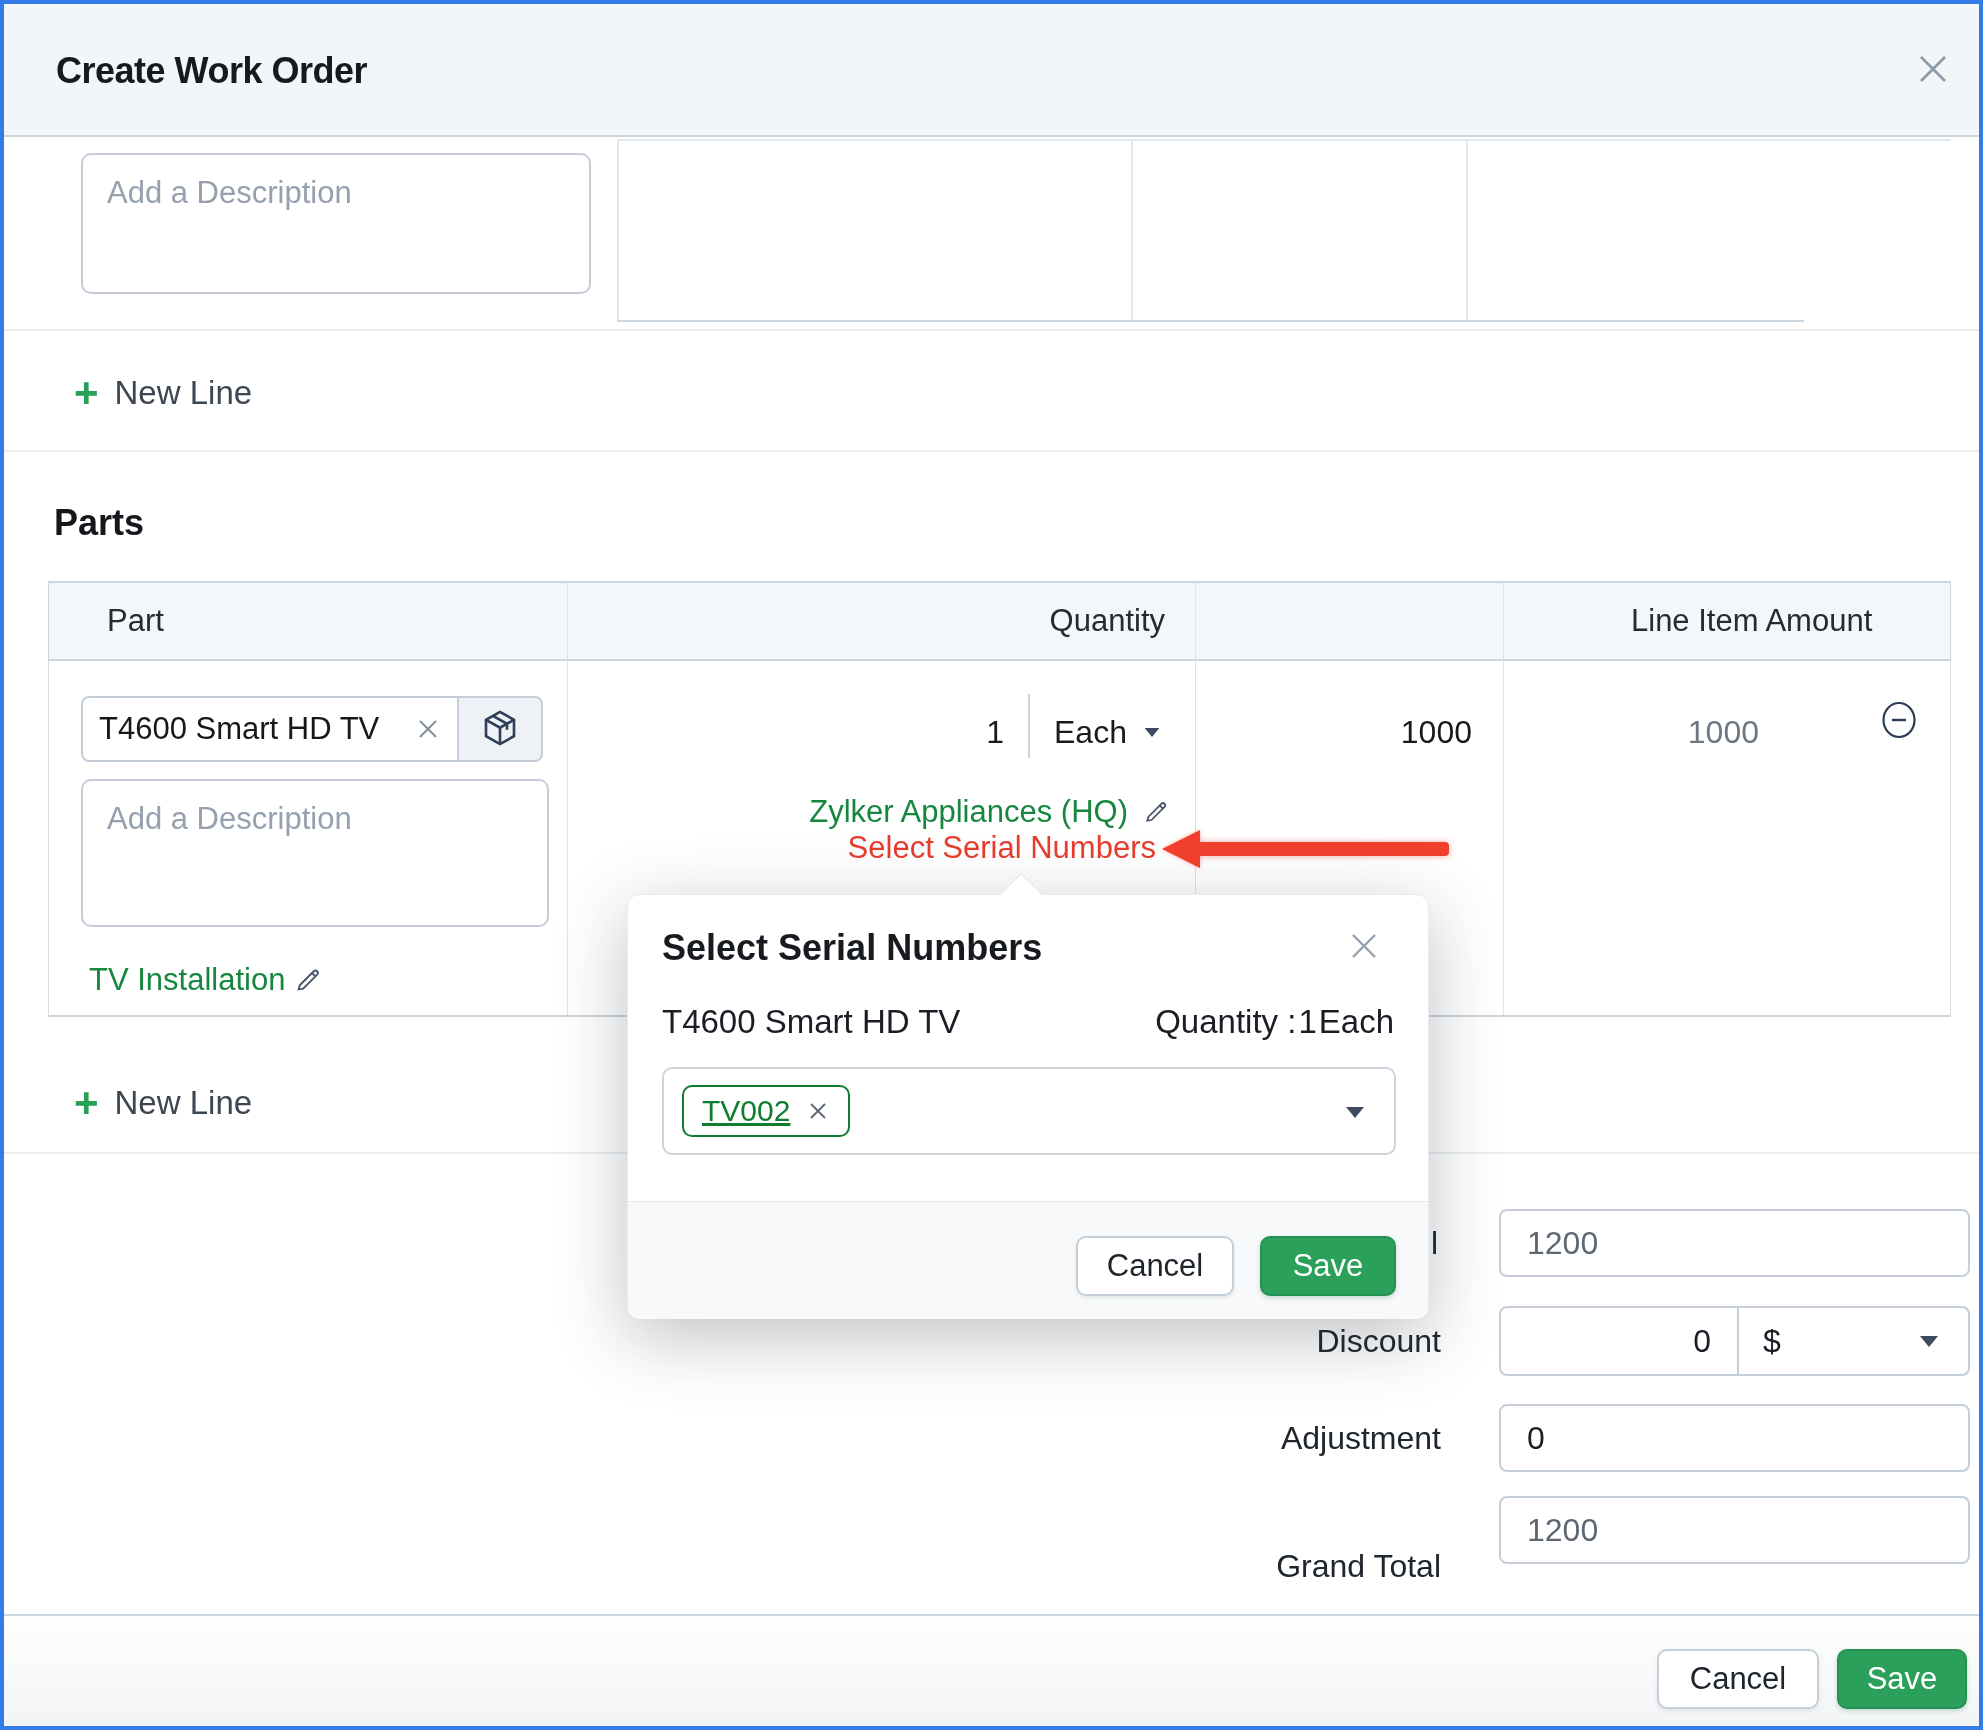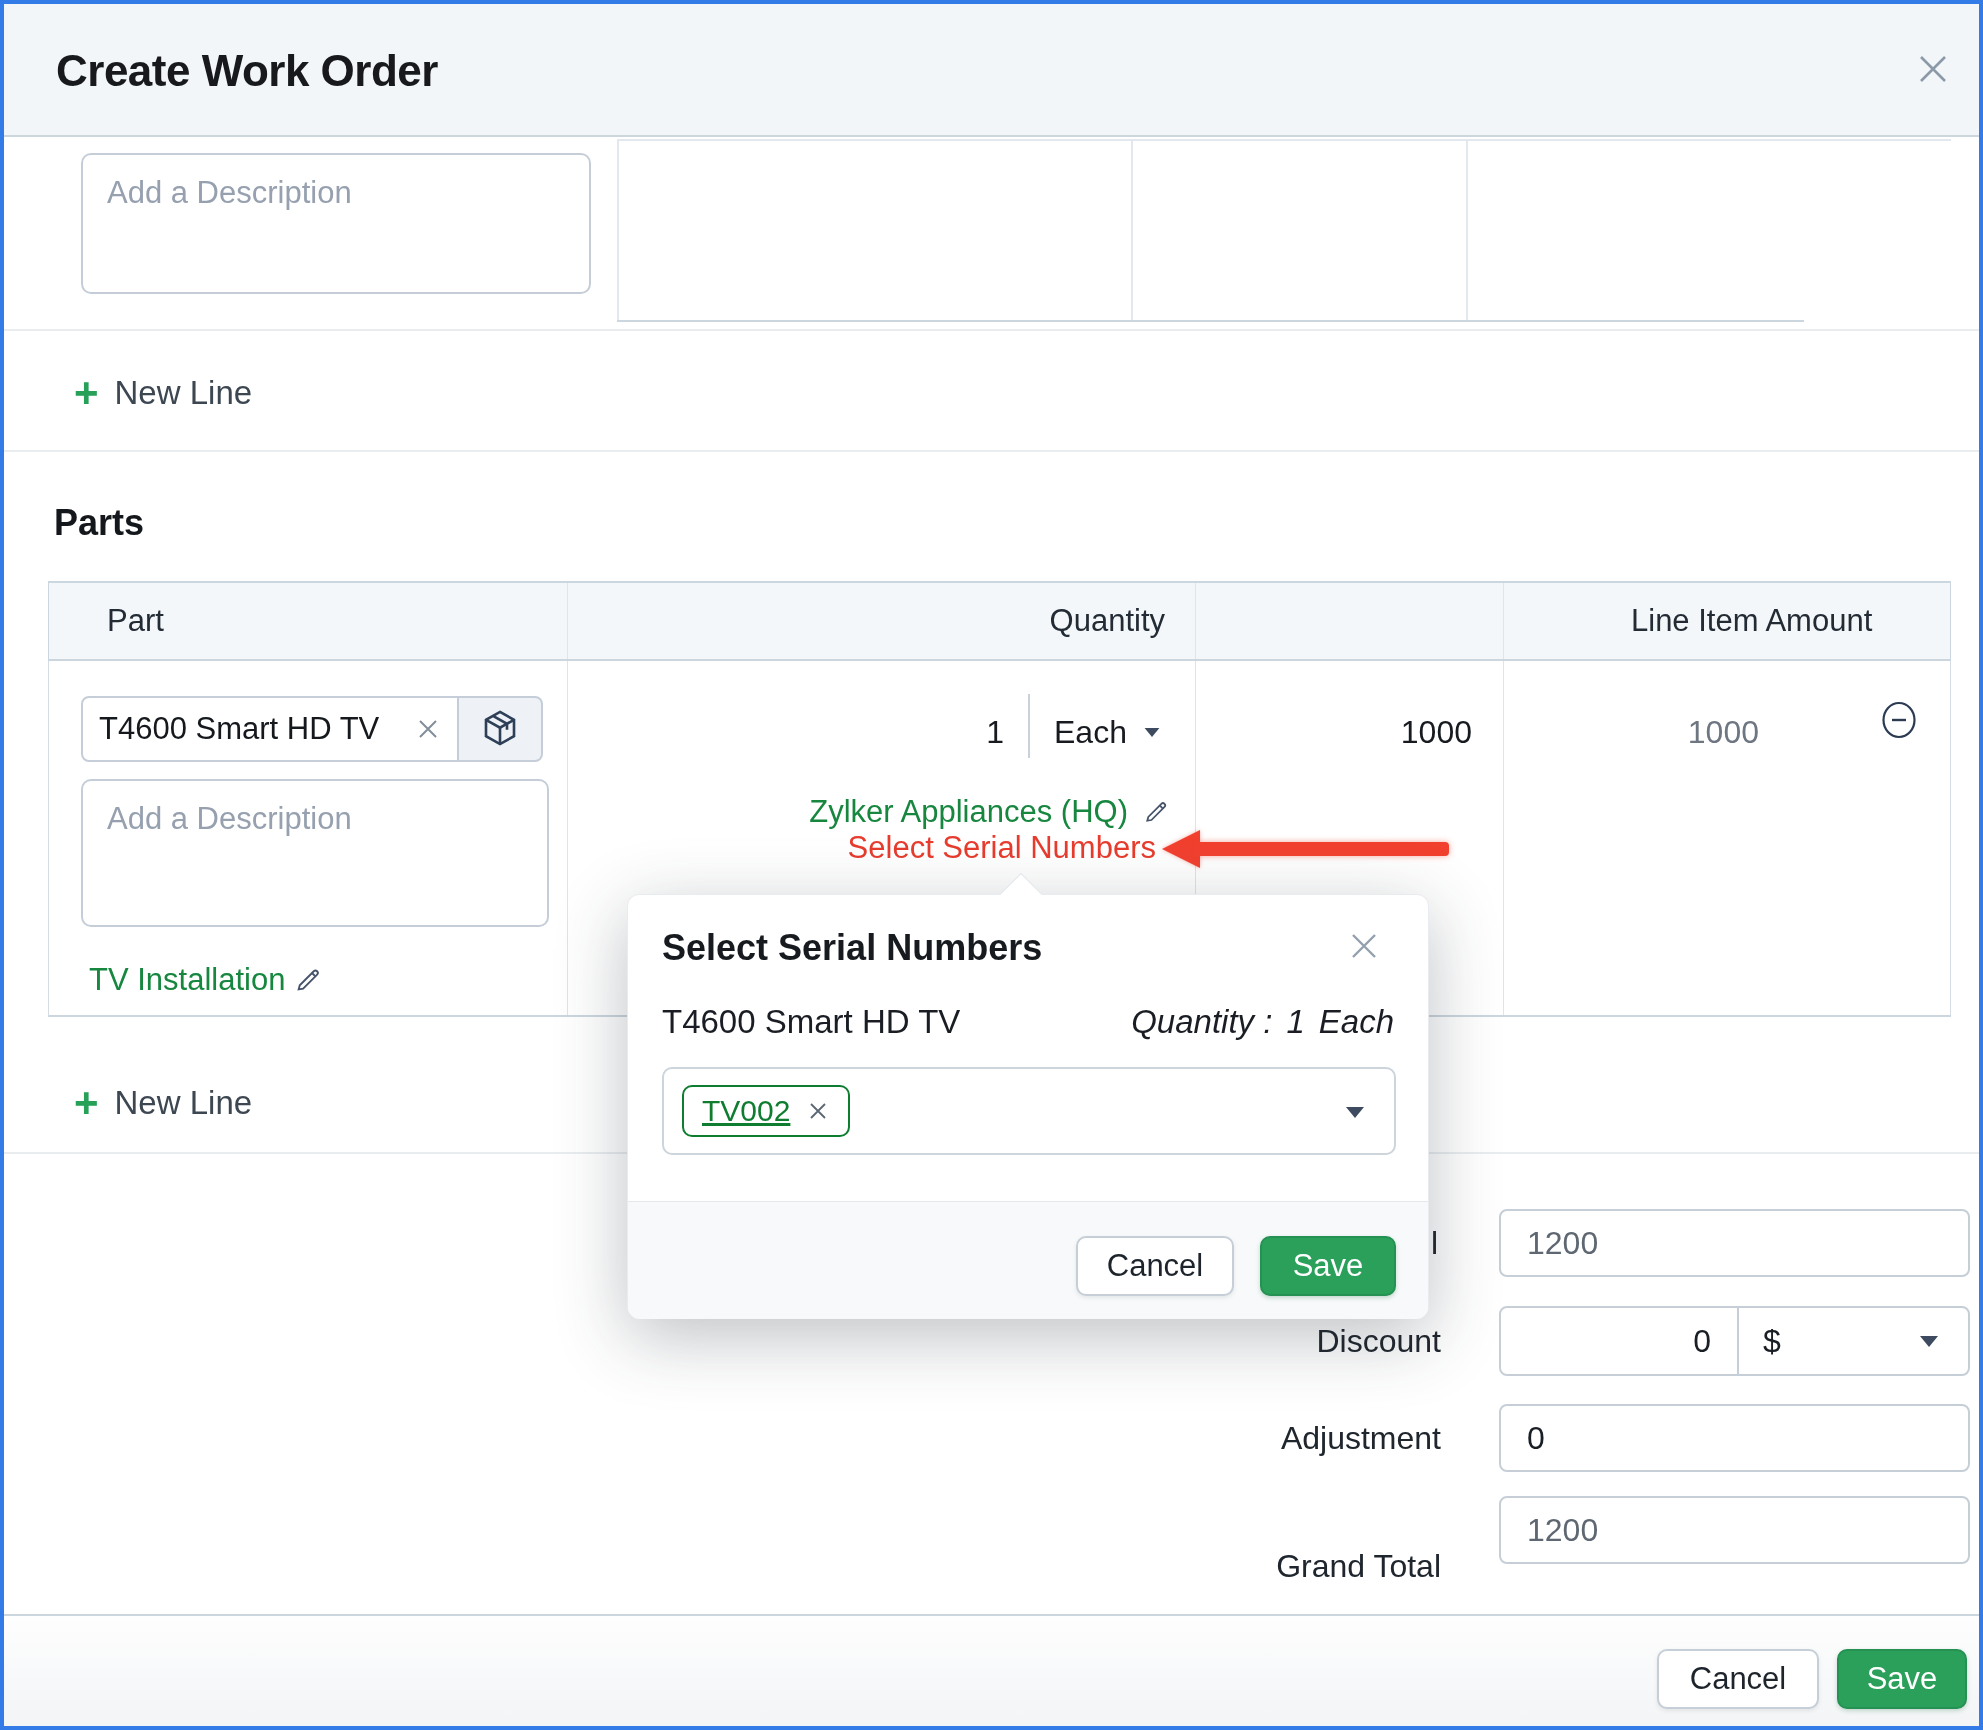--- a/index.html
+++ b/index.html
@@ -4,21 +4,21 @@
 <style>
   html,body{margin:0;padding:0;background:#e9edf1;}
   *{box-sizing:border-box;font-family:"Liberation Sans","DejaVu Sans",sans-serif;}
   #window{
     position:relative;width:1983px;height:1730px;background:#ffffff;
     border:4px solid #337ce8;overflow:hidden;
   }
   .abs{position:absolute;}
   
   .modal-header{left:0;top:0;width:1975px;height:133px;background:#f3f6f8;border-bottom:2px solid #ccd6dd;}
-  .modal-title{left:52px;top:0;height:163px;line-height:133px;font-size:44px;font-weight:bold;color:#17191c;letter-spacing:-0.5px;}
+  .modal-title{left:52px;top:0;height:163px;line-height:133px;font-size:36px;font-weight:bold;color:#17191c;letter-spacing:-0.5px;}
   .icon-btn{display:flex;align-items:center;justify-content:center;cursor:pointer;background:none;border:none;padding:0;}
   
   .vline{background:#e2e8ee;width:2px;}
   .hline{background:#e2e8ee;height:2px;}
   .divider{height:2px;background:#e9edf0;}
   
   .desc-area{
     border:2px solid #c5ced8;border-radius:10px;background:#fff;color:#1a1e24;
     font-size:31px;padding:20px 24px;resize:none;outline:none;width:100%;height:100%;
   }
@@ -61,21 +61,21 @@
   .popup{
     background:#fff;border:1px solid #e8ebef;border-radius:12px;
     box-shadow:0 18px 70px rgba(40,50,60,.30);z-index:20;
   }
   .popup-notch{
     position:absolute;left:378px;top:-16px;width:30px;height:30px;background:#fff;
     transform:rotate(45deg);border-left:1px solid #e2e6ea;border-top:1px solid #e2e6ea;
   }
   .popup-title{font-size:36px;font-weight:bold;color:#171b20;}
   .popup-item{font-size:33px;color:#1a1e24;}
-  .qty-line{display:flex;gap:14px;font-size:33px;color:#1a1e24;font-style:italic;}
+  .qty-line{display:flex;gap:2px;font-size:33px;color:#1a1e24;}
   .selectbox{border:2px solid #ccd4dc;border-radius:10px;background:#fff;}
   .chip{
     display:inline-flex;align-items:center;gap:16px;height:52px;padding:0 18px;
     border:2px solid #0f7d2f;border-radius:10px;color:#0f7d2f;font-size:30px;background:#fff;text-decoration:underline;
   }
   .popup-footer{background:#f7f9fa;border-top:1px solid #e4e8ec;border-radius:0 0 12px 12px;}
   
   .arrow-shaft{background:#f2402f;border-radius:4px;box-shadow:0 0 6px rgba(242,64,47,.45);}
   .arrow-head{
     width:0;height:0;border-top:19px solid transparent;border-bottom:19px solid transparent;

